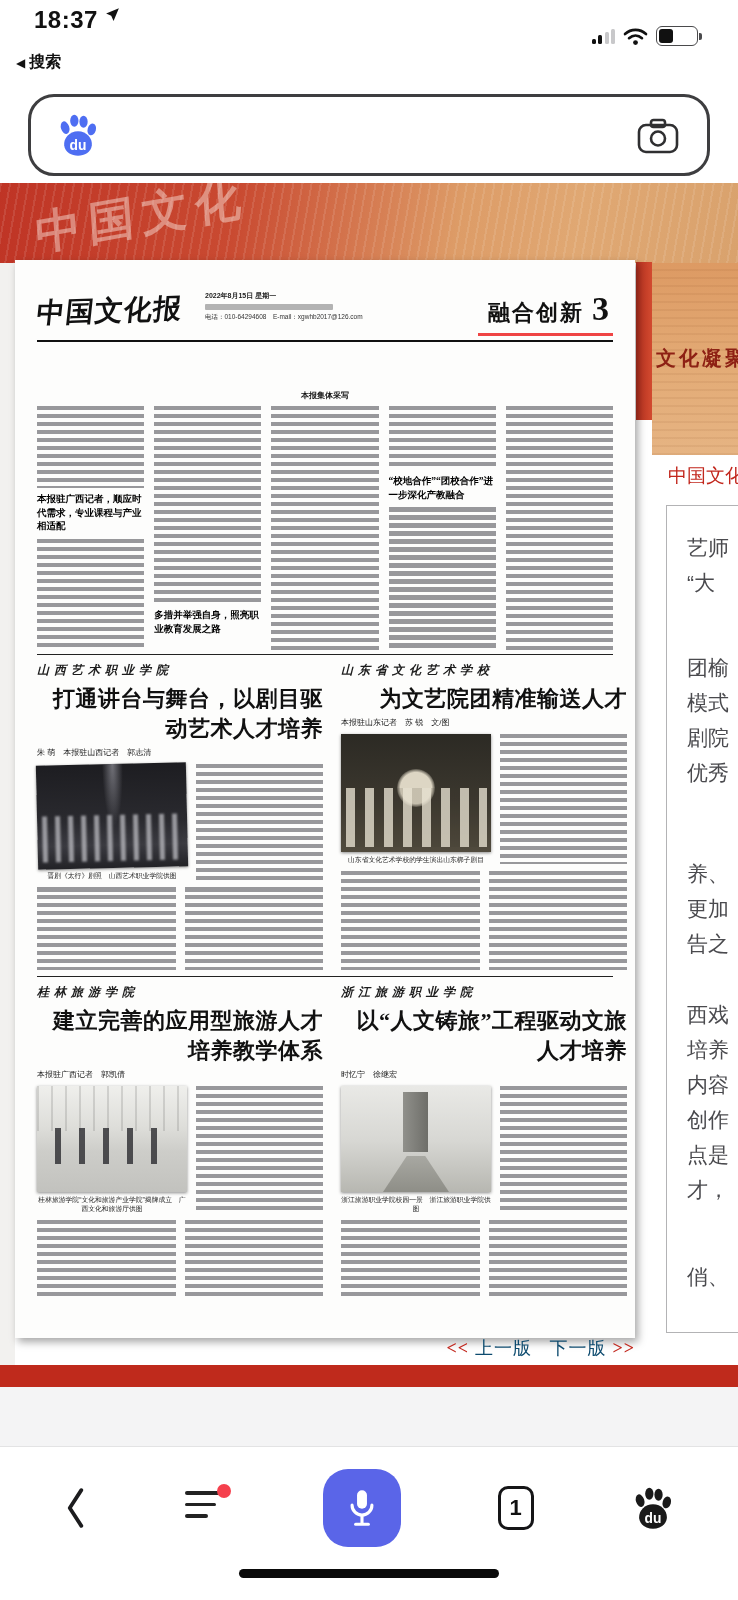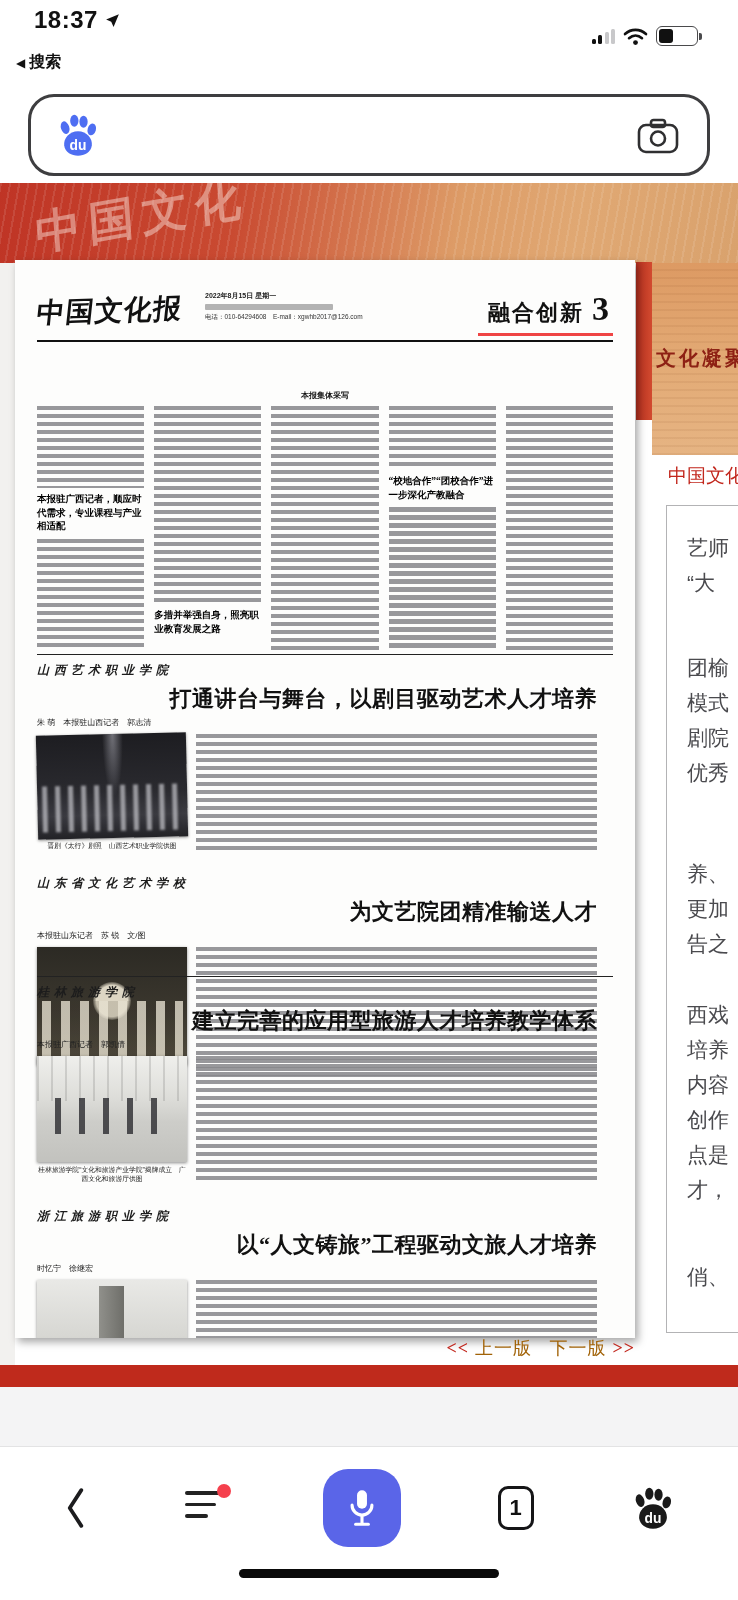--- a/index.html
+++ b/index.html
@@ -2,21 +2,21 @@
 <html style="--red-bar: #bf2a1c; --baidu-blue: #4e6ef2; --mic-blue: #5a65e8; --link-red: #c2271d; --badge-red: #f5404d;"><head>
 <meta charset="utf-8">
 <style>
   * { margin:0; padding:0; box-sizing:border-box; }
   html,body { width:738px; height:1600px; }
   body { position:relative; overflow:hidden; background:#fff;
          font-family:"Liberation Sans","DejaVu Sans",sans-serif; color:#111; }
   .serif { font-family:"Liberation Serif","DejaVu Serif",serif; }
 
   
-  .status-time { position:absolute; top:6px; left:34px; font-size:24px; font-weight:700; letter-spacing:.5px; display:flex; align-items:center; gap:6px;}
+  .status-time { position:absolute; top:6px; left:34px; font-size:24px; font-weight:700; letter-spacing:.5px; display:flex; align-items:flex-start; gap:6px;}
   .status-right { position:absolute; top:26px; right:40px; display:flex; align-items:center; gap:8px; }
   .sig { display:flex; align-items:flex-end; gap:2.5px; height:16px;}
   .sig i { display:block; width:4px; border-radius:1.5px; background:#111; }
   .sig i:nth-child(1){height:5px;} .sig i:nth-child(2){height:9px;}
   .sig i:nth-child(3){height:12px;background:#c8c8ca;} .sig i:nth-child(4){height:15px;background:#c8c8ca;}
   .battery { position:relative; width:42px; height:20px; border:1.5px solid #4a4a4c; border-radius:6px; }
   .battery::after { content:""; position:absolute; right:-5px; top:5.5px; width:3px; height:7px; background:#4a4a4c; border-radius:0 2px 2px 0; }
   .battery i { position:absolute; left:2px; top:2px; bottom:2px; width:36%; background:#111; border-radius:3px; }
 
   
@@ -66,21 +66,21 @@
 
   .cols { position:absolute; top:146px; left:22px; right:22px; height:244px; display:flex; gap:10px; }
   .col { flex:1; display:flex; flex-direction:column; }
   .fl { background-image:repeating-linear-gradient(to bottom,#86868a 0 4.5px,transparent 4.5px 8px); opacity:.85; }
   .crosshead { font-family:"Liberation Serif","DejaVu Serif",serif; font-size:9.5px; line-height:13.5px;
     font-weight:700; color:#000; margin:5px 0; }
 
   .rule-a { position:absolute; left:22px; right:22px; top:394px; border-top:1.5px solid #222; }
   .rule-b { position:absolute; left:22px; right:22px; top:716px; border-top:1.5px solid #222; }
 
-  .art-row { position:absolute; left:22px; right:38px; display:flex; gap:18px;flex-direction:column; }
+  .art-row { position:absolute; left:22px; right:8px; display:flex; gap:18px; }
   .row1 { top:402px; height:308px; }
   .row2 { top:724px; height:316px; }
   .article { flex:1; display:flex; flex-direction:column; }
   .kicker { font-family:"Liberation Serif","DejaVu Serif",serif; font-size:12px; font-style:italic;
     font-weight:600; letter-spacing:5px; color:#1c1c1c; }
   .a-hl { font-family:"Liberation Serif","DejaVu Serif",serif; text-align:right; font-size:22px;
     font-weight:700; letter-spacing:.5px; margin:5px 0 3px; }
   .a-by { text-align:left; font-size:8px; color:#222; margin-bottom:6px; }
   .a-top { display:flex; gap:9px; }
   .a-left { width:150px; }
@@ -116,21 +116,21 @@
   .side-link { position:absolute; top:8px; left:16px; font-size:19px; color:var(--link-red,#c2271d); white-space:nowrap; }
   .side-box { position:absolute; top:50px; left:14px; width:80px; height:828px;
     border:1.5px solid #b3b3b5; border-right:none; padding:24px 0 0 20px; overflow:hidden; }
   .frag { font-size:21px; line-height:35px; color:#4a4a4e; white-space:nowrap; }
   .fg2 { margin-top:50px; } .fg3 { margin-top:66px; } .fg4 { margin-top:36px; } .fg5 { margin-top:52px; }
 
   
   .pager { position:absolute; top:1336px; left:15px; width:620px; text-align:right; font-size:18px;
     font-family:"Liberation Serif","DejaVu Serif",serif; letter-spacing:1px; }
   .pager .arr { color:var(--link-red,#c2271d); font-weight:700; }
-  .pager .lbl { color:#a16207; margin:0 6px; }
+  .pager .lbl { color:#0c4a6e; margin:0 6px; }
   .redbar { position:absolute; top:1365px; left:0; width:738px; height:22px; background:var(--red-bar,#bf2a1c); }
   .graystrip { position:absolute; top:1387px; left:0; width:738px; height:60px; background:#f4f4f5; border-bottom:1px solid #e3e3e4; }
 
   
   .toolbar { position:absolute; top:1447px; left:0; width:738px; height:122px; background:#fff;
     display:flex; align-items:center; justify-content:space-between; padding:0 62px; }
   .hamb { position:relative; width:42px; height:34px; }
   .hamb i { display:block; height:3.5px; background:#222; border-radius:2px; margin-bottom:8px; }
   .hamb i:nth-child(1){width:40px;} .hamb i:nth-child(2){width:31px;} .hamb i:nth-child(3){width:23px;}
   .hamb .dot { position:absolute; top:-7px; right:-4px; width:14px; height:14px; border-radius:50%;

